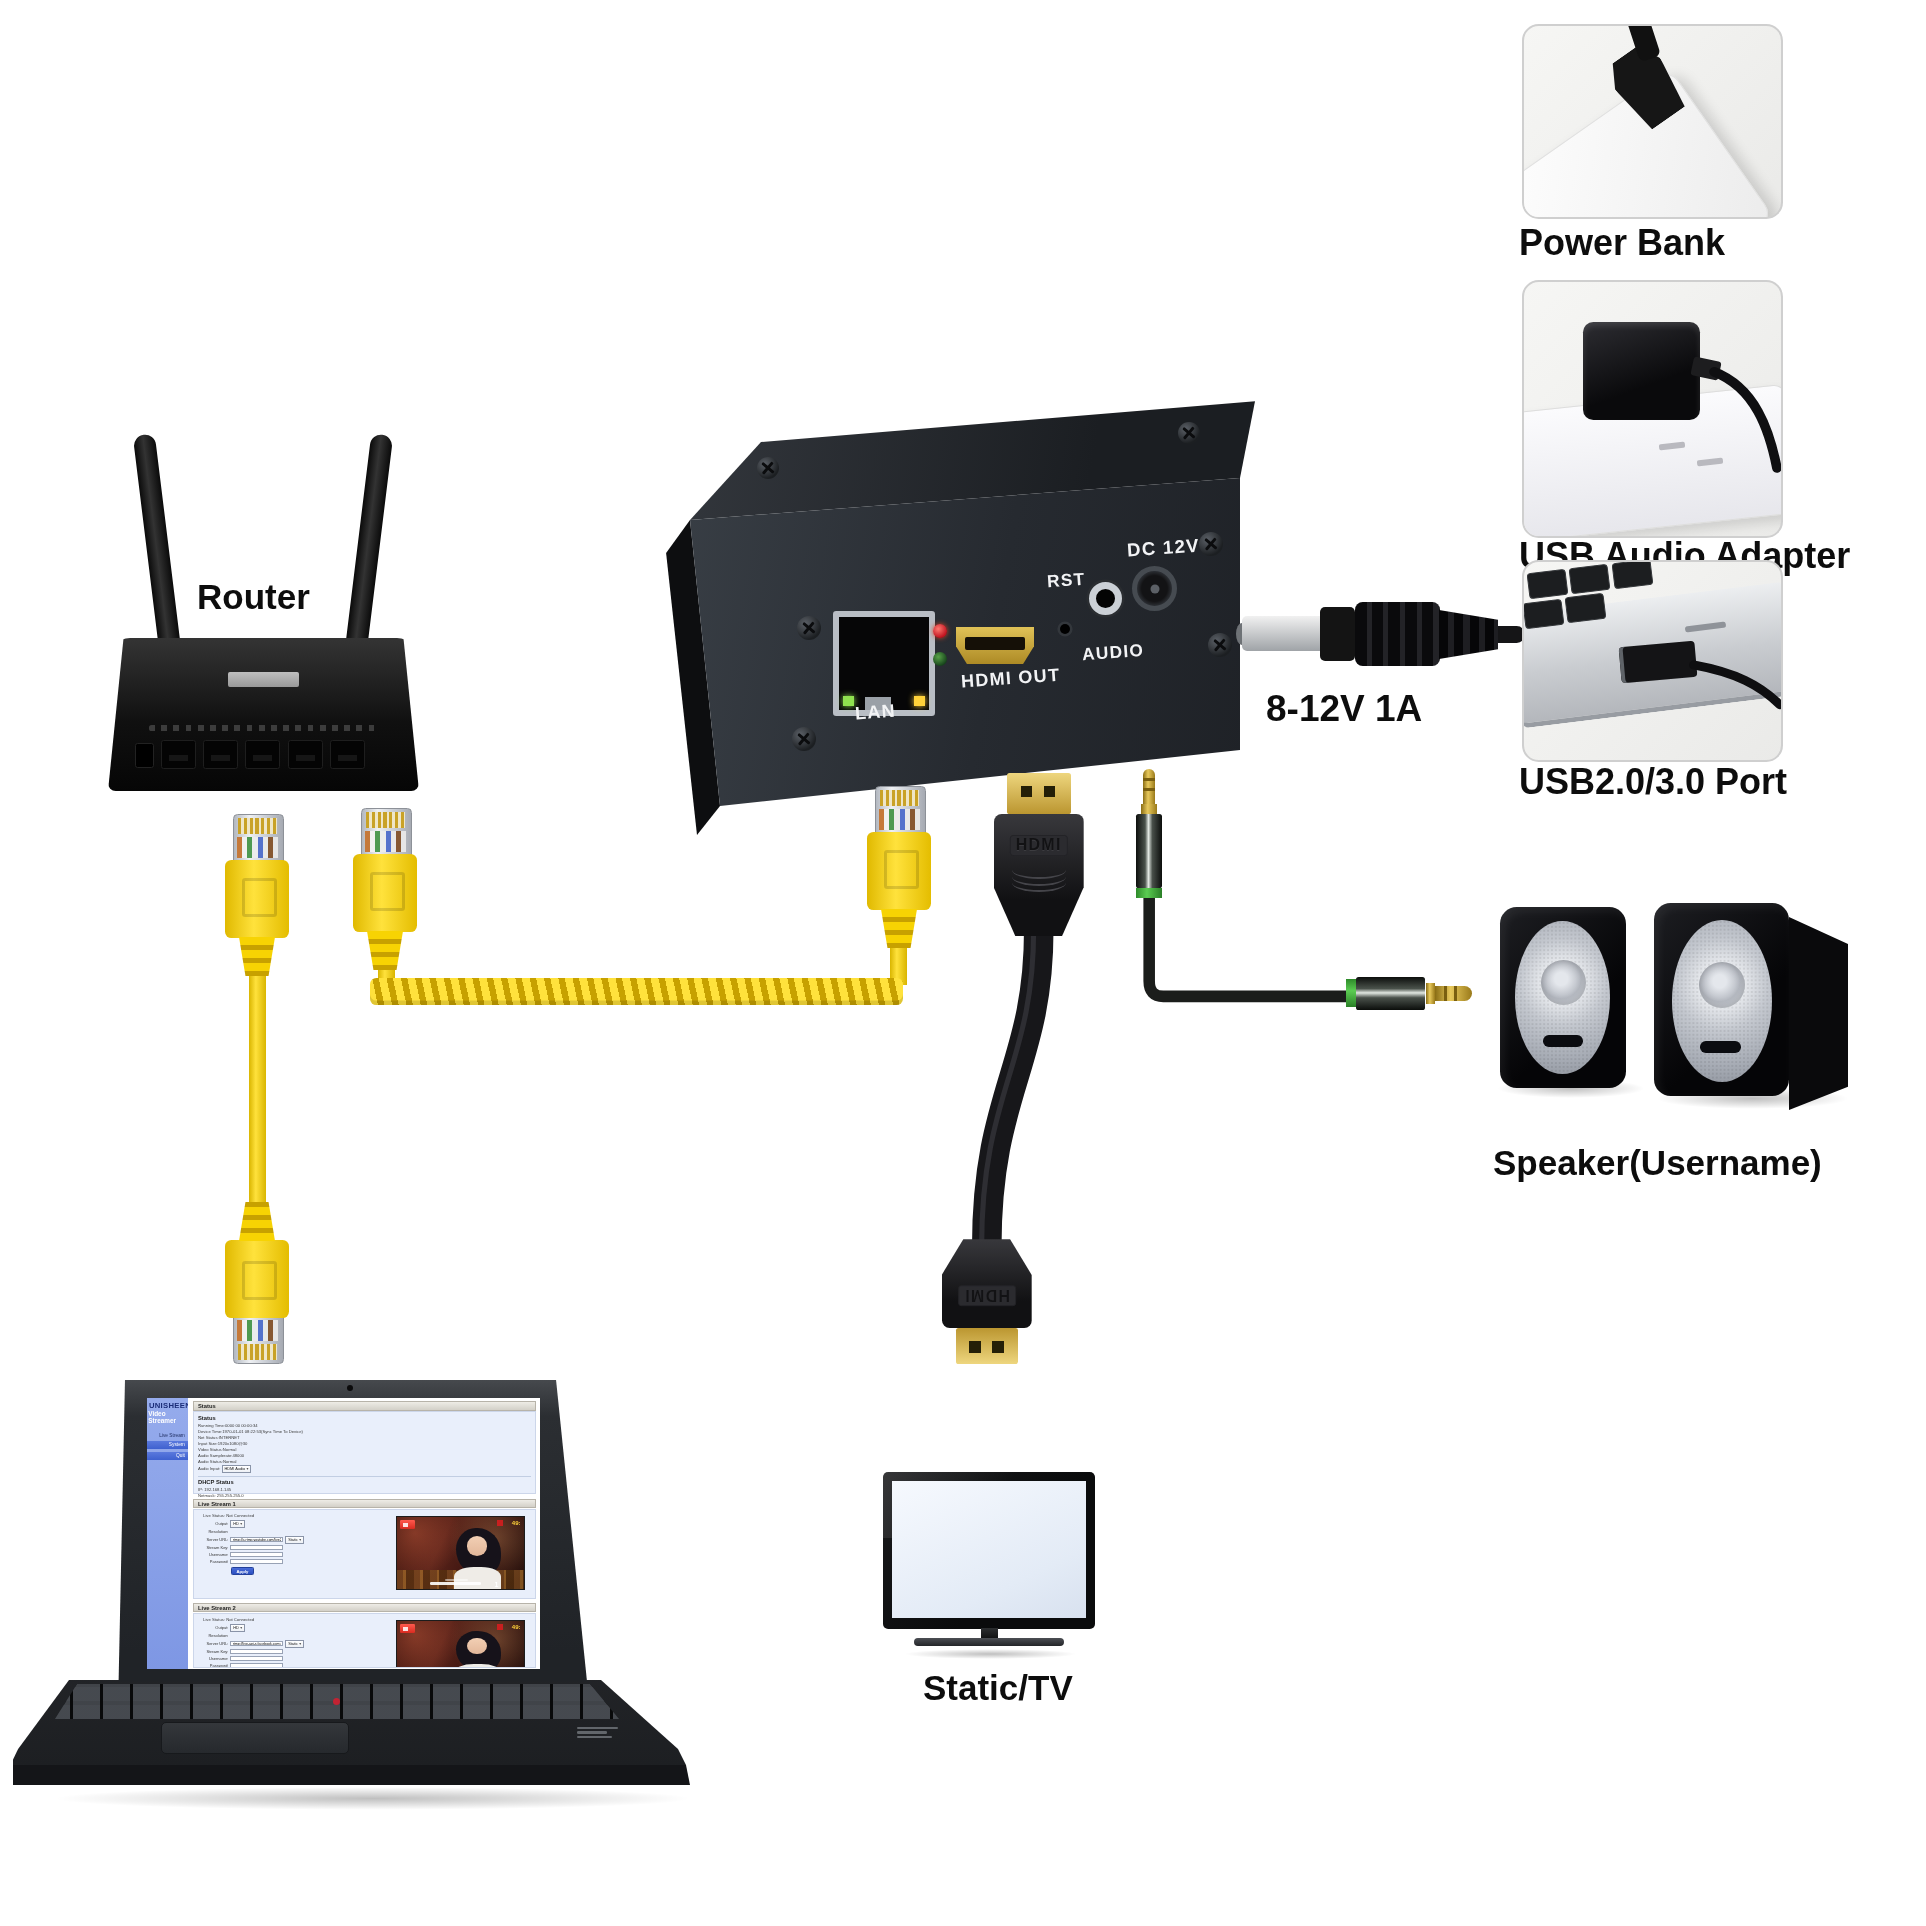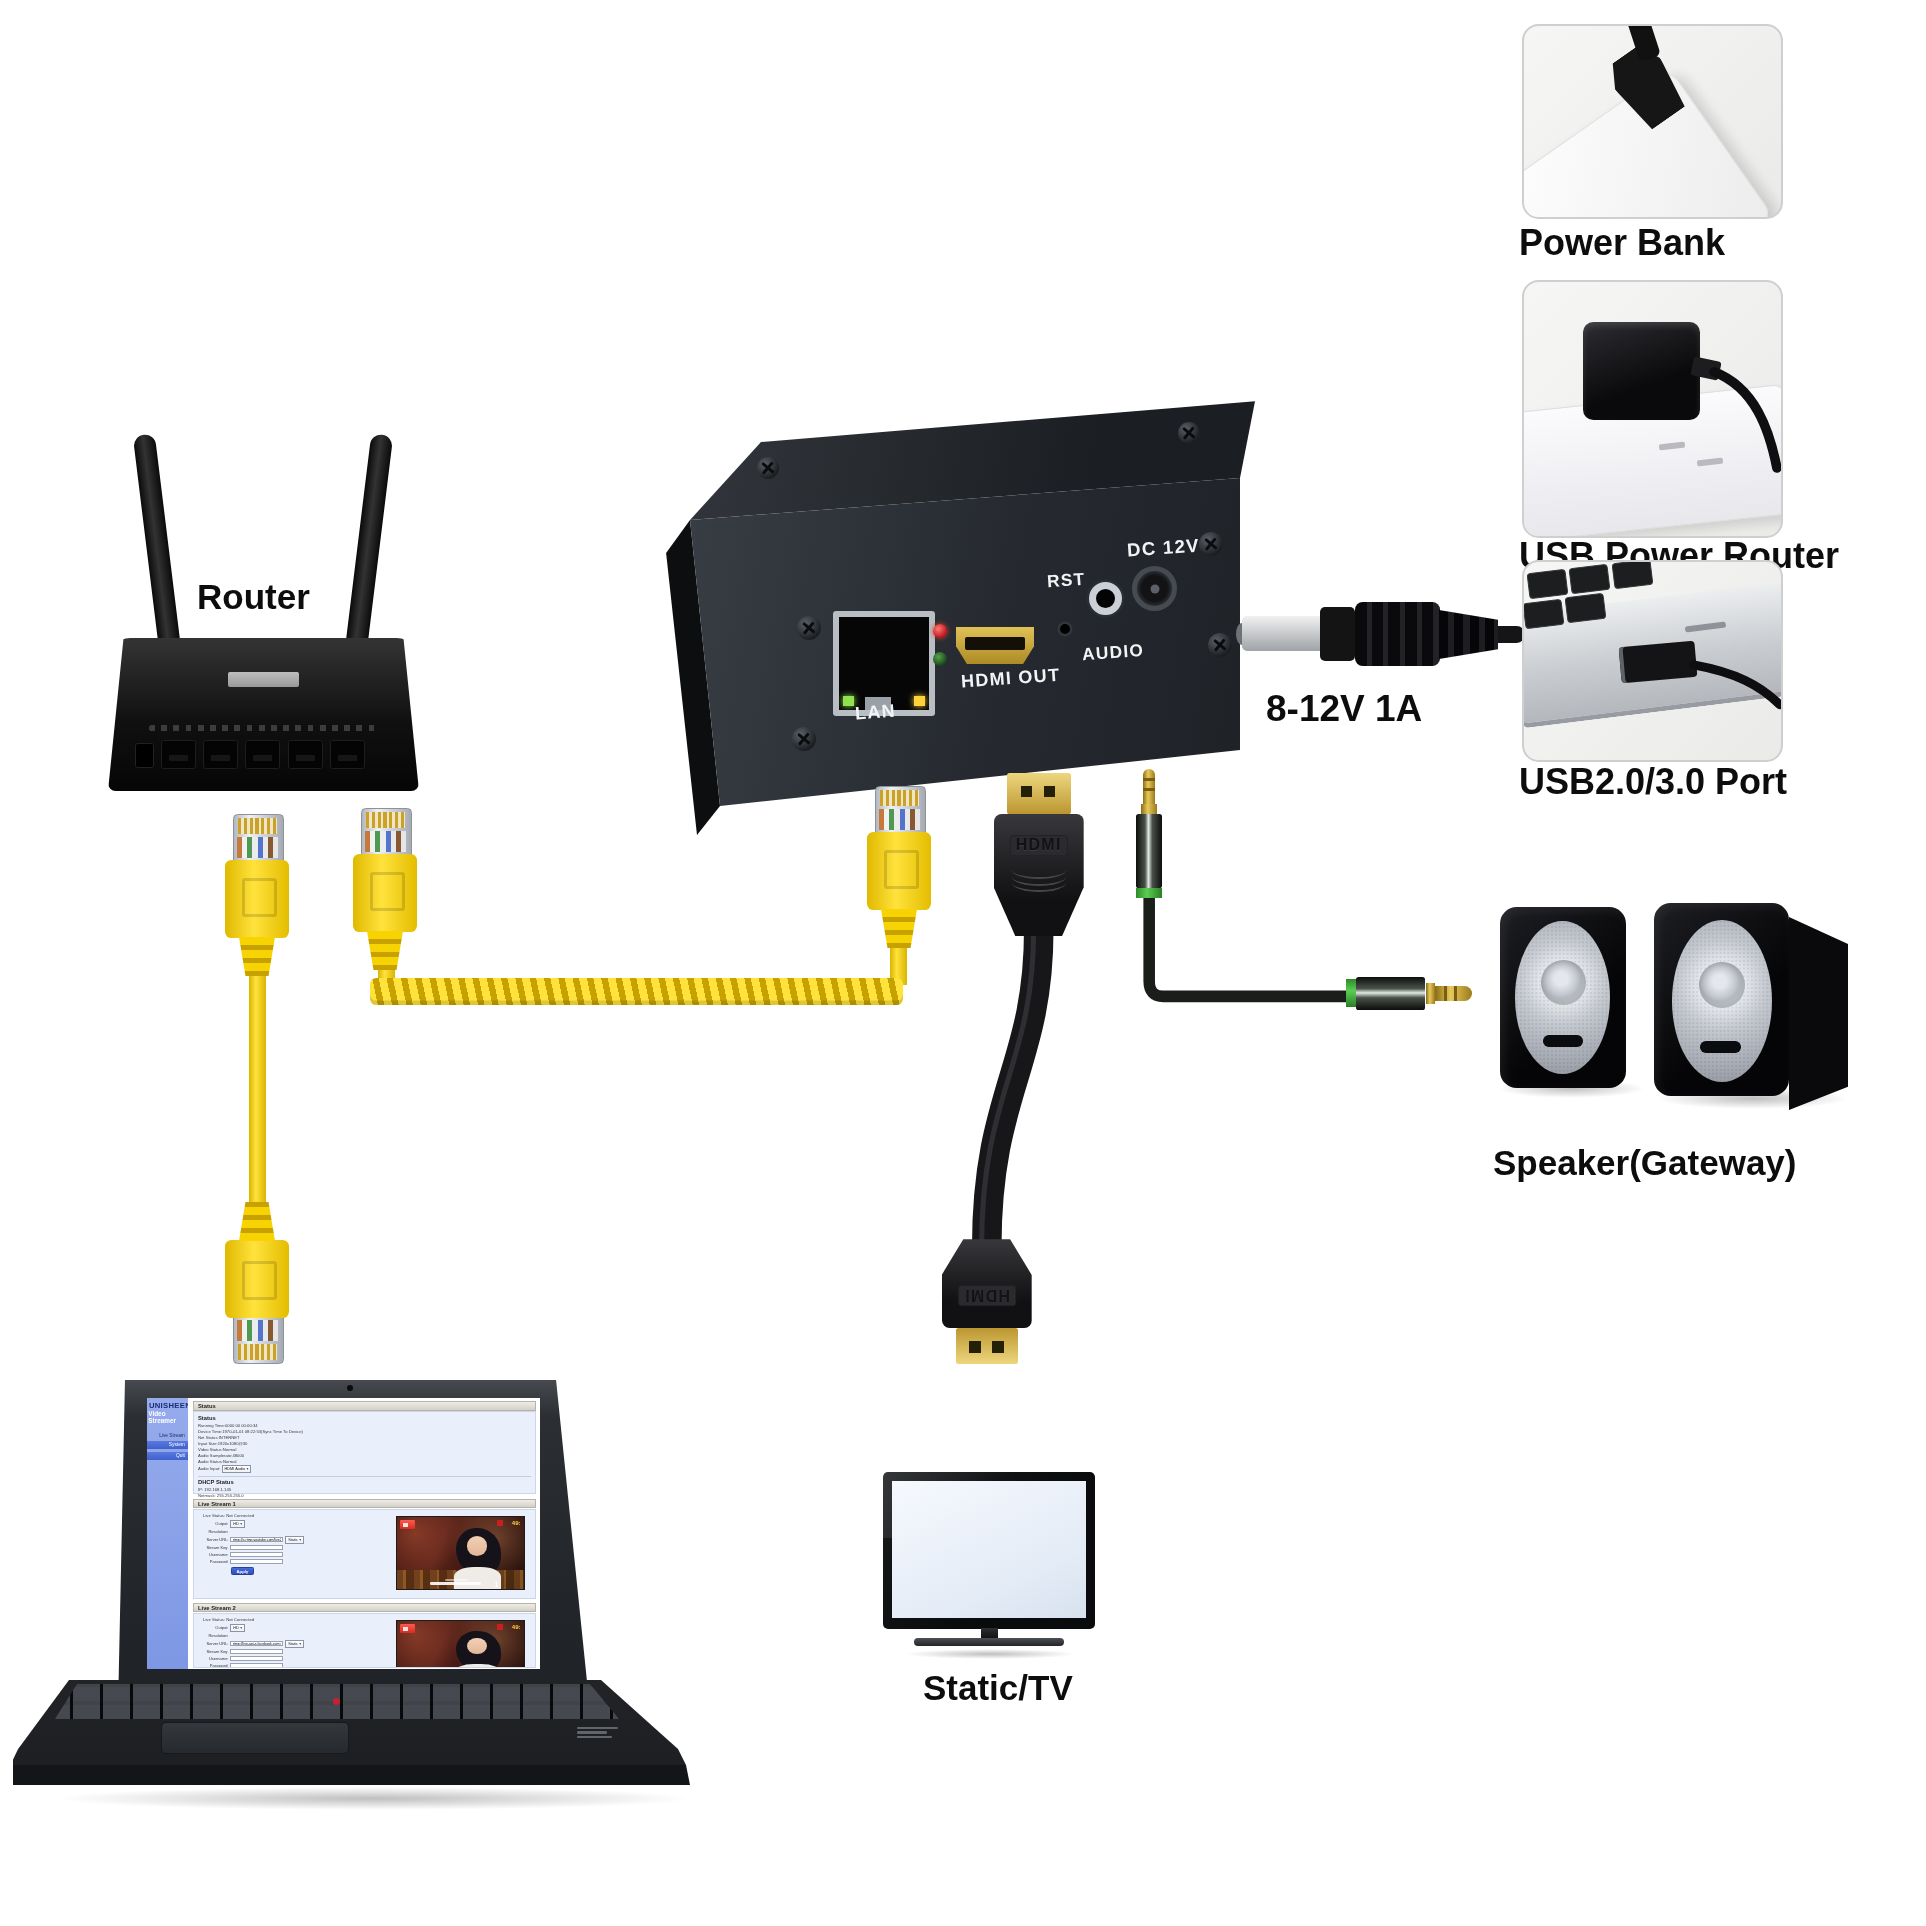--- a/index.html
+++ b/index.html
@@ -272,21 +272,21 @@
   <div class="photo" style="top:280px;height:254px;">
     <div class="abs" style="left:-10.3px;top:116px;width:276px;height:128px;transform:rotate(-6deg);background:linear-gradient(180deg,#fbfbfd,#e7e7ec);border:1.3px solid #ddd;border-radius:11.6px;box-shadow:3.9px 6.4px 10.3px rgba(0,0,0,.12);"></div>
     <div class="abs" style="left:135px;top:161px;width:26px;height:5.8px;background:#b9b9bf;border-radius:1.9px;transform:rotate(-6deg);"></div>
     <div class="abs" style="left:173px;top:177px;width:26px;height:5.8px;background:#b9b9bf;border-radius:1.9px;transform:rotate(-6deg);"></div>
     <div class="abs" style="left:59px;top:40px;width:117px;height:98px;border-radius:10.3px;background:linear-gradient(160deg,#2d2d32,#0a0a0c 62%);box-shadow:inset 0 3.9px 6.4px rgba(255,255,255,.12);"></div>
     <div class="abs" style="left:168px;top:77px;width:28px;height:19px;border-radius:3.2px;background:#1d1d1f;transform:rotate(12deg);"></div>
     <svg class="abs" style="left:0;top:0;" width="257" height="254" viewBox="0 0 400 396">
       <path d="M296,140 C360,165 382,230 394,290" stroke="#0f0f11" stroke-width="15" fill="none" stroke-linecap="round"></path>
     </svg>
   </div>
-  <div class="lbl" style="left:1519px;top:535px;font-size:36px;">USB Power Router</div>
+  <div class="lbl" style="left:1519px;top:535px;font-size:36px;">USB Audio Adapter</div>
 
   <div class="photo" style="top:560px;height:198px;">
     <div class="abs" style="left:-9px;top:36px;width:276px;height:109px;transform:rotate(-7deg);background:linear-gradient(180deg,#eceef0,#c9ccd0 55%,#b4b7bc);border-radius:6.4px;border-bottom:5.1px solid #989ca2;"></div>
     <div class="abs" style="left:3.9px;top:9px;width:37px;height:24.4px;background:#1c1e20;border:1.3px solid #34373a;border-radius:3.9px;transform:rotate(-7deg);"></div>
     <div class="abs" style="left:46px;top:3.9px;width:37px;height:24.4px;background:#1c1e20;border:1.3px solid #34373a;border-radius:3.9px;transform:rotate(-7deg);"></div>
     <div class="abs" style="left:89px;top:-1.3px;width:37px;height:24.4px;background:#1c1e20;border:1.3px solid #34373a;border-radius:3.9px;transform:rotate(-7deg);"></div>
     <div class="abs" style="left:0px;top:39px;width:37px;height:24.4px;background:#1c1e20;border:1.3px solid #34373a;border-radius:3.9px;transform:rotate(-7deg);"></div>
     <div class="abs" style="left:42px;top:33px;width:37px;height:24.4px;background:#1c1e20;border:1.3px solid #34373a;border-radius:3.9px;transform:rotate(-7deg);"></div>
     <div class="abs" style="left:161px;top:62px;width:41px;height:6.4px;background:#8f9399;border-radius:2.6px;transform:rotate(-7deg);"></div>
     <div class="abs" style="left:96px;top:82px;width:76px;height:36px;background:#141416;border-radius:3.9px;transform:rotate(-5deg);box-shadow:inset 3.9px 0 0 #5f6368;"></div>
@@ -302,21 +302,21 @@
     <div class="abs" style="left:302px;top:19px;width:59px;height:193px;background:#0a0a0c;clip-path:polygon(0 0,100% 14%,100% 88%,0 100%);"></div>
     <div class="spk-body" style="left:13px;top:9px;width:126px;height:181px;"></div>
     <div class="spk-mesh" style="left:28px;top:23px;width:95px;height:153px;"></div>
     <div class="spk-driver" style="left:54px;top:62px;width:45px;height:45px;"></div>
     <div class="spk-slot" style="left:56px;top:137px;width:40px;height:11.6px;"></div>
     <div class="spk-body" style="left:167px;top:5.1px;width:135px;height:193px;"></div>
     <div class="spk-mesh" style="left:185px;top:22px;width:100px;height:162px;"></div>
     <div class="spk-driver" style="left:212px;top:64px;width:46px;height:46px;"></div>
     <div class="spk-slot" style="left:213px;top:143px;width:41px;height:11.6px;"></div>
   </div>
-  <div class="lbl" style="left:1493px;top:1143px;font-size:35px;">Speaker(Gateway)</div>
+  <div class="lbl" style="left:1493px;top:1143px;font-size:35px;">Speaker(Username)</div>
 
   <div class="ycable" style="left:249px;top:966px;width:16.7px;height:239px;"></div>
   <div class="ycable" style="left:378px;top:952px;width:16.7px;height:32px;"></div>
   <div class="ycable" style="left:890px;top:944px;width:16.7px;height:41px;"></div>
   <div id="ycoil"></div>
 
   <div class="rj45" style="left:225px;top:814px;">
     <div class="head">
         <div class="pins"></div>
         <div class="wires"></div>

